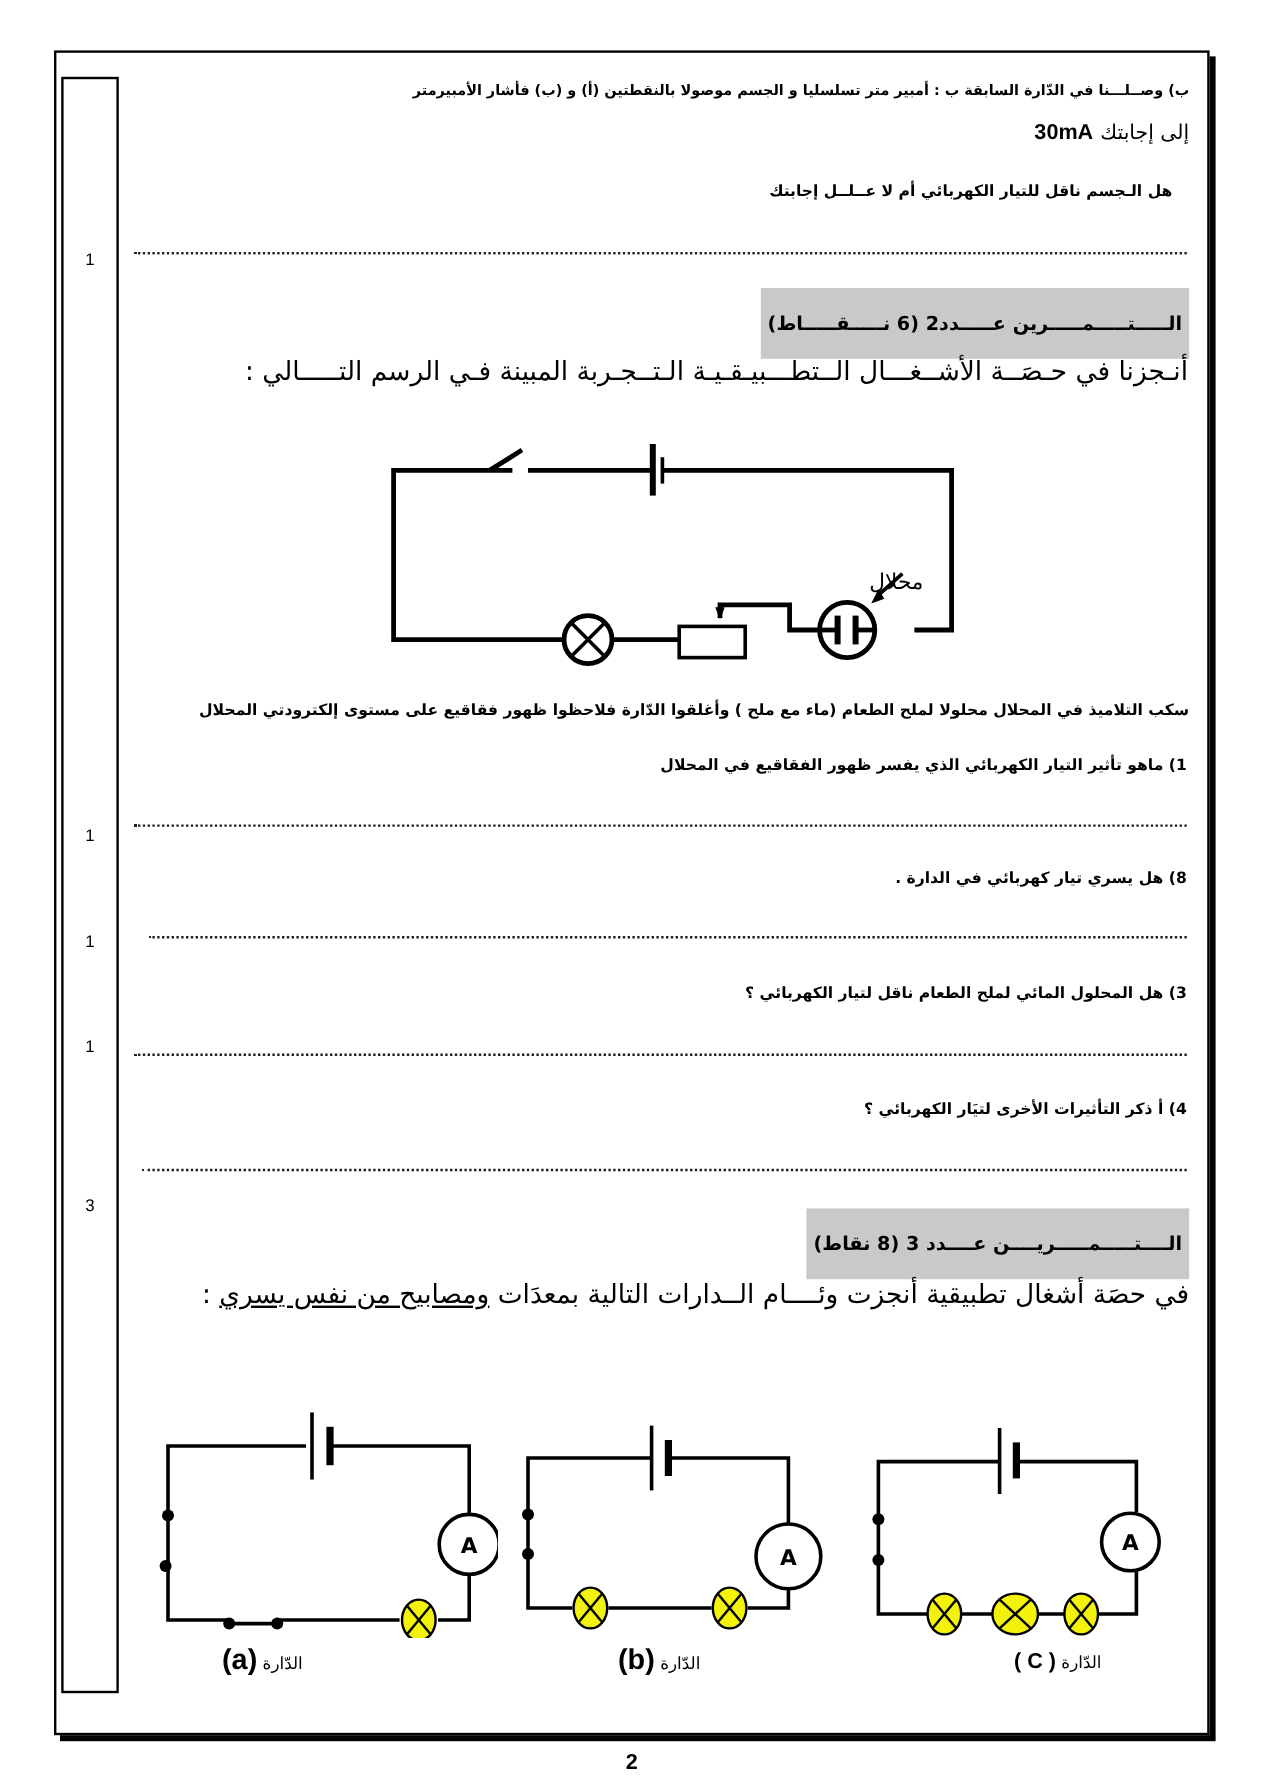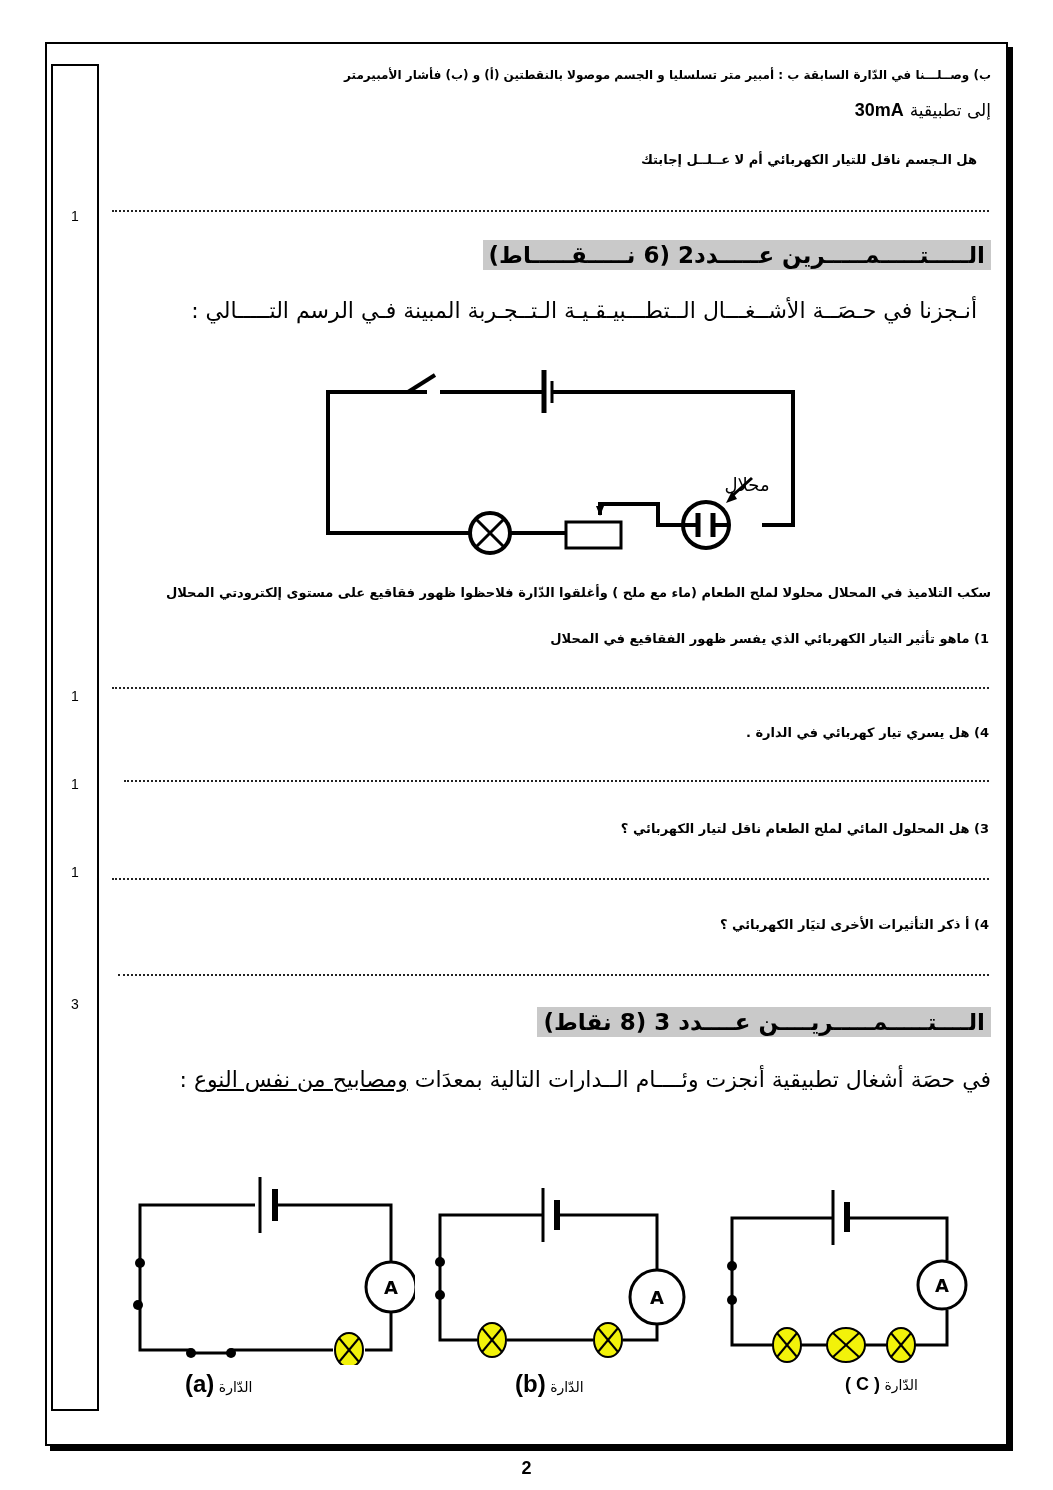--- a/index.html
+++ b/index.html
@@ -4,21 +4,21 @@
 <style>
   html, body { margin:0; padding:0; background:#ffffff; }
   body { width:1053px; height:1490px; position:relative; overflow:hidden; font-family:"DejaVu Sans", sans-serif; color:#000; }
   .page-frame { position:absolute; left:45px; top:42px; width:959px; height:1400px; border:2px solid #000; box-shadow:5px 5px 0 #000; background:#fff; }
   .margin-col { position:absolute; left:51px; top:64px; width:44px; height:1343px; border:2px solid #000; }
   .margin-score { position:absolute; left:0; width:44px; text-align:center; font-family:"Liberation Sans", sans-serif; font-size:14px; }
   .rtl { direction:rtl; position:absolute; font-family:"DejaVu Sans", sans-serif; font-weight:bold; white-space:nowrap; }
   .line-text { right:62px; font-size:16px; }
   .small-text { font-size:13px; }
   .dots { position:absolute; left:112px; right:64px; height:2px; border-bottom:2px dotted #222; }
-  .heading-box { position:absolute; right:62px; background:#c9c9c9; padding:2px 6px; font-family:"DejaVu Sans", sans-serif; font-weight:bold; font-size:23px; direction:rtl; white-space:nowrap; }
+  .heading-box { position:absolute; right:62px; background:#c9c9c9; padding:20px 6px; font-family:"DejaVu Sans", sans-serif; font-weight:bold; font-size:16px; direction:rtl; white-space:nowrap; }
   .intro-text { font-weight:normal; font-size:22px; }
   .page-number { position:absolute; left:0; width:1053px; top:1458px; text-align:center; font-family:"Liberation Sans", sans-serif; font-weight:bold; font-size:18px; }
   svg text { font-family:"DejaVu Sans", sans-serif; }
   .u { text-decoration:underline; }
   .circuit-label { position:absolute; direction:rtl; font-size:14px; white-space:nowrap; }
   .circuit-label b { font-family:"Liberation Sans", sans-serif; font-size:24px; }
 </style>
 </head>
 <body>
 
@@ -27,28 +27,28 @@
 <div class="margin-col">
   <div class="margin-score" style="top:142px">1</div>
   <div class="margin-score" style="top:622px">1</div>
   <div class="margin-score" style="top:710px">1</div>
   <div class="margin-score" style="top:798px">1</div>
   <div class="margin-score" style="top:930px">3</div>
 </div>
 
 <div class="rtl line-text" style="top:68px; font-size:12px;">ب) وصــلـــنا في الدّارة السابقة  ب : أمبير متر تسلسليا و الجسم موصولا بالنقطتين (أ) و (ب) فأشار الأمبيرمتر</div>
 <div class="rtl line-text" style="top:100px; font-size:17px;">
-  <span style="font-weight:normal">إلى  تطبيقية</span>
+  <span style="font-weight:normal">إلى  إجابتك</span>
   <span style="font-family:'Liberation Sans', sans-serif; font-size:18px;">30mA</span>
 </div>
 <div class="rtl small-text" style="top:152px; right:76px;">هل الـجسم ناقل للتيار الكهربائي أم لا     عــلــل إجابتك</div>
 <div class="dots" style="top:208px"></div>
 
 <div class="heading-box" style="top:240px;">الـــــتـــــمـــــرين عـــــدد2 (6 نـــــقـــــاط)</div>
-<div class="rtl intro-text" style="top:298px; right:76px;margin-left:48px;">أنـجزنا في حـصَــة الأشــغـــال الــتطـــبيـقـيـة الـتــجـربة المبينة فـي الرسم التـــــالي :</div>
+<div class="rtl intro-text" style="top:298px; right:63px;margin-left:48px;">أنـجزنا في حـصَــة الأشــغـــال الــتطـــبيـقـيـة الـتــجـربة المبينة فـي الرسم التـــــالي :</div>
 
 <svg style="position:absolute; left:320px; top:365px;" width="490" height="195">
   <g stroke="#000" stroke-width="4" fill="none">
 
     <polyline points="107,27 8,27 8,168 150,168"></polyline>
 
     <line x1="88" y1="27" x2="115" y2="10"></line>
     <line x1="120" y1="27" x2="222" y2="27"></line>
 
     <line x1="224" y1="5" x2="224" y2="48" stroke-width="5"></line>
@@ -72,30 +72,30 @@
     <line x1="432" y1="113" x2="412" y2="131" stroke-width="3"></line>
   </g>
   <polygon points="284,141 276,141 280,151" fill="#000"></polygon>
   <polygon points="406,138 412,126 417,134" fill="#000"></polygon>
   <text x="427" y="126" font-size="18" text-anchor="middle">محلال</text>
 </svg>
 
 <div class="rtl small-text" style="top:585px; right:62px;text-align:right;">سكب التلاميذ في المحلال محلولا لملح الطعام (ماء مع ملح ) وأغلقوا الدّارة فلاحظوا ظهور فقاقيع على مستوى إلكترودتي المحلال</div>
 <div class="rtl small-text" style="top:631px; right:64px;">1) ماهو تأثير التيار الكهربائي الذي يفسر ظهور الفقاقيع في المحلال</div>
 <div class="dots" style="top:685px"></div>
-<div class="rtl small-text" style="top:725px; right:64px;">4) هل يسري تيار كهربائي في الدارة  .</div>
+<div class="rtl small-text" style="top:725px; right:64px;">8) هل يسري تيار كهربائي في الدارة  .</div>
 <div class="dots" style="top:778px; left:124px;"></div>
 <div class="rtl small-text" style="top:821px; right:64px;">3) هل المحلول المائي لملح الطعام ناقل لتيار الكهربائي ؟</div>
 <div class="dots" style="top:876px"></div>
 <div class="rtl small-text" style="top:917px; right:64px;margin-left:38px;">4) أ ذكر التأثيرات الأخرى لتيَار الكهربائي  ؟</div>
 <div class="dots" style="top:972px; left:118px;"></div>
 
 <div class="heading-box" style="top:1007px;">الــــتـــــمـــــريــــن عــــدد 3  (8 نقاط)</div>
 <div class="rtl intro-text" style="top:1067px; right:62px;">
-  <span>في حصَة أشغال تطبيقية أنجزت وئــــام الــدارات التالية بمعدَات </span><span class="u">ومصابيح من نفس النوع</span><span> :</span>
+  <span>في حصَة أشغال تطبيقية أنجزت وئــــام الــدارات التالية بمعدَات </span><span class="u">ومصابيح من نفس يسري</span><span> :</span>
 </div>
 
 <svg style="position:absolute; left:125px; top:1165px;" width="290" height="200">
   <g stroke="#000" stroke-width="3" fill="none">
     <polyline points="130,40 15,40 15,185 66,185"></polyline>
     <line x1="135" y1="12" x2="135" y2="68" stroke-width="3"></line>
     <line x1="150" y1="24" x2="150" y2="56" stroke-width="6"></line>
     <polyline points="150,40 266,40 266,98"></polyline>
     <circle cx="266" cy="122" r="25" fill="#fff"></circle>
     <polyline points="266,147 266,185 240,185"></polyline>

